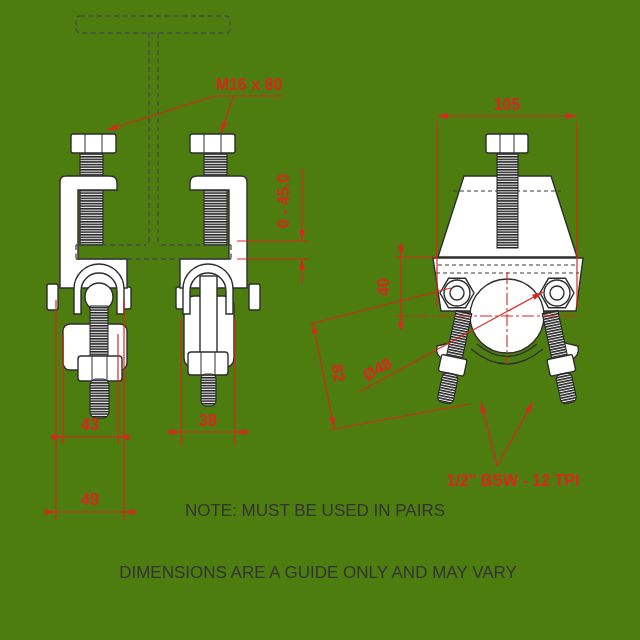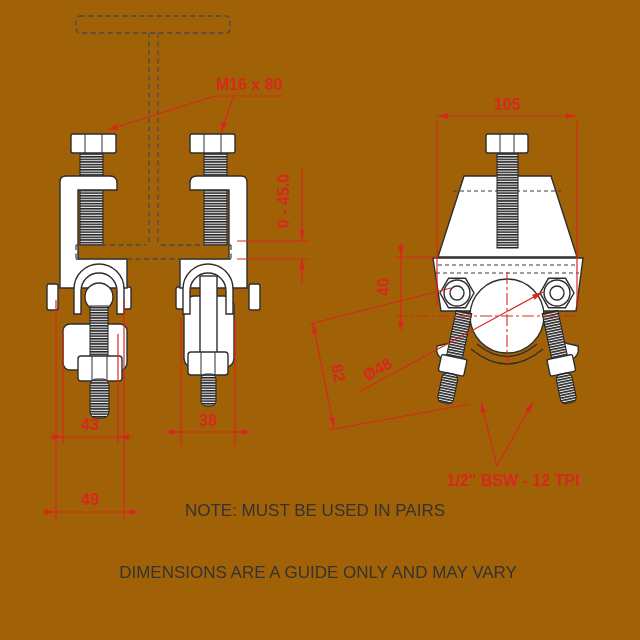--- a/index.html
+++ b/index.html
@@ -1,16 +1,16 @@
 <!DOCTYPE html>
 <html><head>
 <meta charset="utf-8">
 <style>
   html,body{margin:0;padding:0;background:#ffffff;}
-  #canvas{width:640px;height:640px;position:relative;background:#a16207;overflow:hidden;text-decoration:underline;}
+  #canvas{width:640px;height:640px;position:relative;background:#4d7c0f;overflow:hidden;text-decoration:underline;}
   svg{display:block;}
   .ln   {stroke:#2e2e2e;stroke-width:1.4;fill:#ffffff;}
   .lnf  {stroke:#2e2e2e;stroke-width:1.4;fill:none;}
   .thin {stroke:#2e2e2e;stroke-width:1;fill:none;}
   .dash {stroke:#4a4a4a;stroke-width:1.3;fill:none;stroke-dasharray:5 3.5;}
   .hdash{stroke:#3a3a3a;stroke-width:1;fill:none;stroke-dasharray:4 3;}
   .thr  {fill:url(#thrp);stroke:#222222;stroke-width:1;}
   .red  {stroke:#d8281e;stroke-width:1.2;fill:none;}
   .redc {stroke:#d8281e;stroke-width:1.1;fill:none;stroke-dasharray:12 3 3 3;}
   .redf {fill:#d8281e;stroke:none;}

